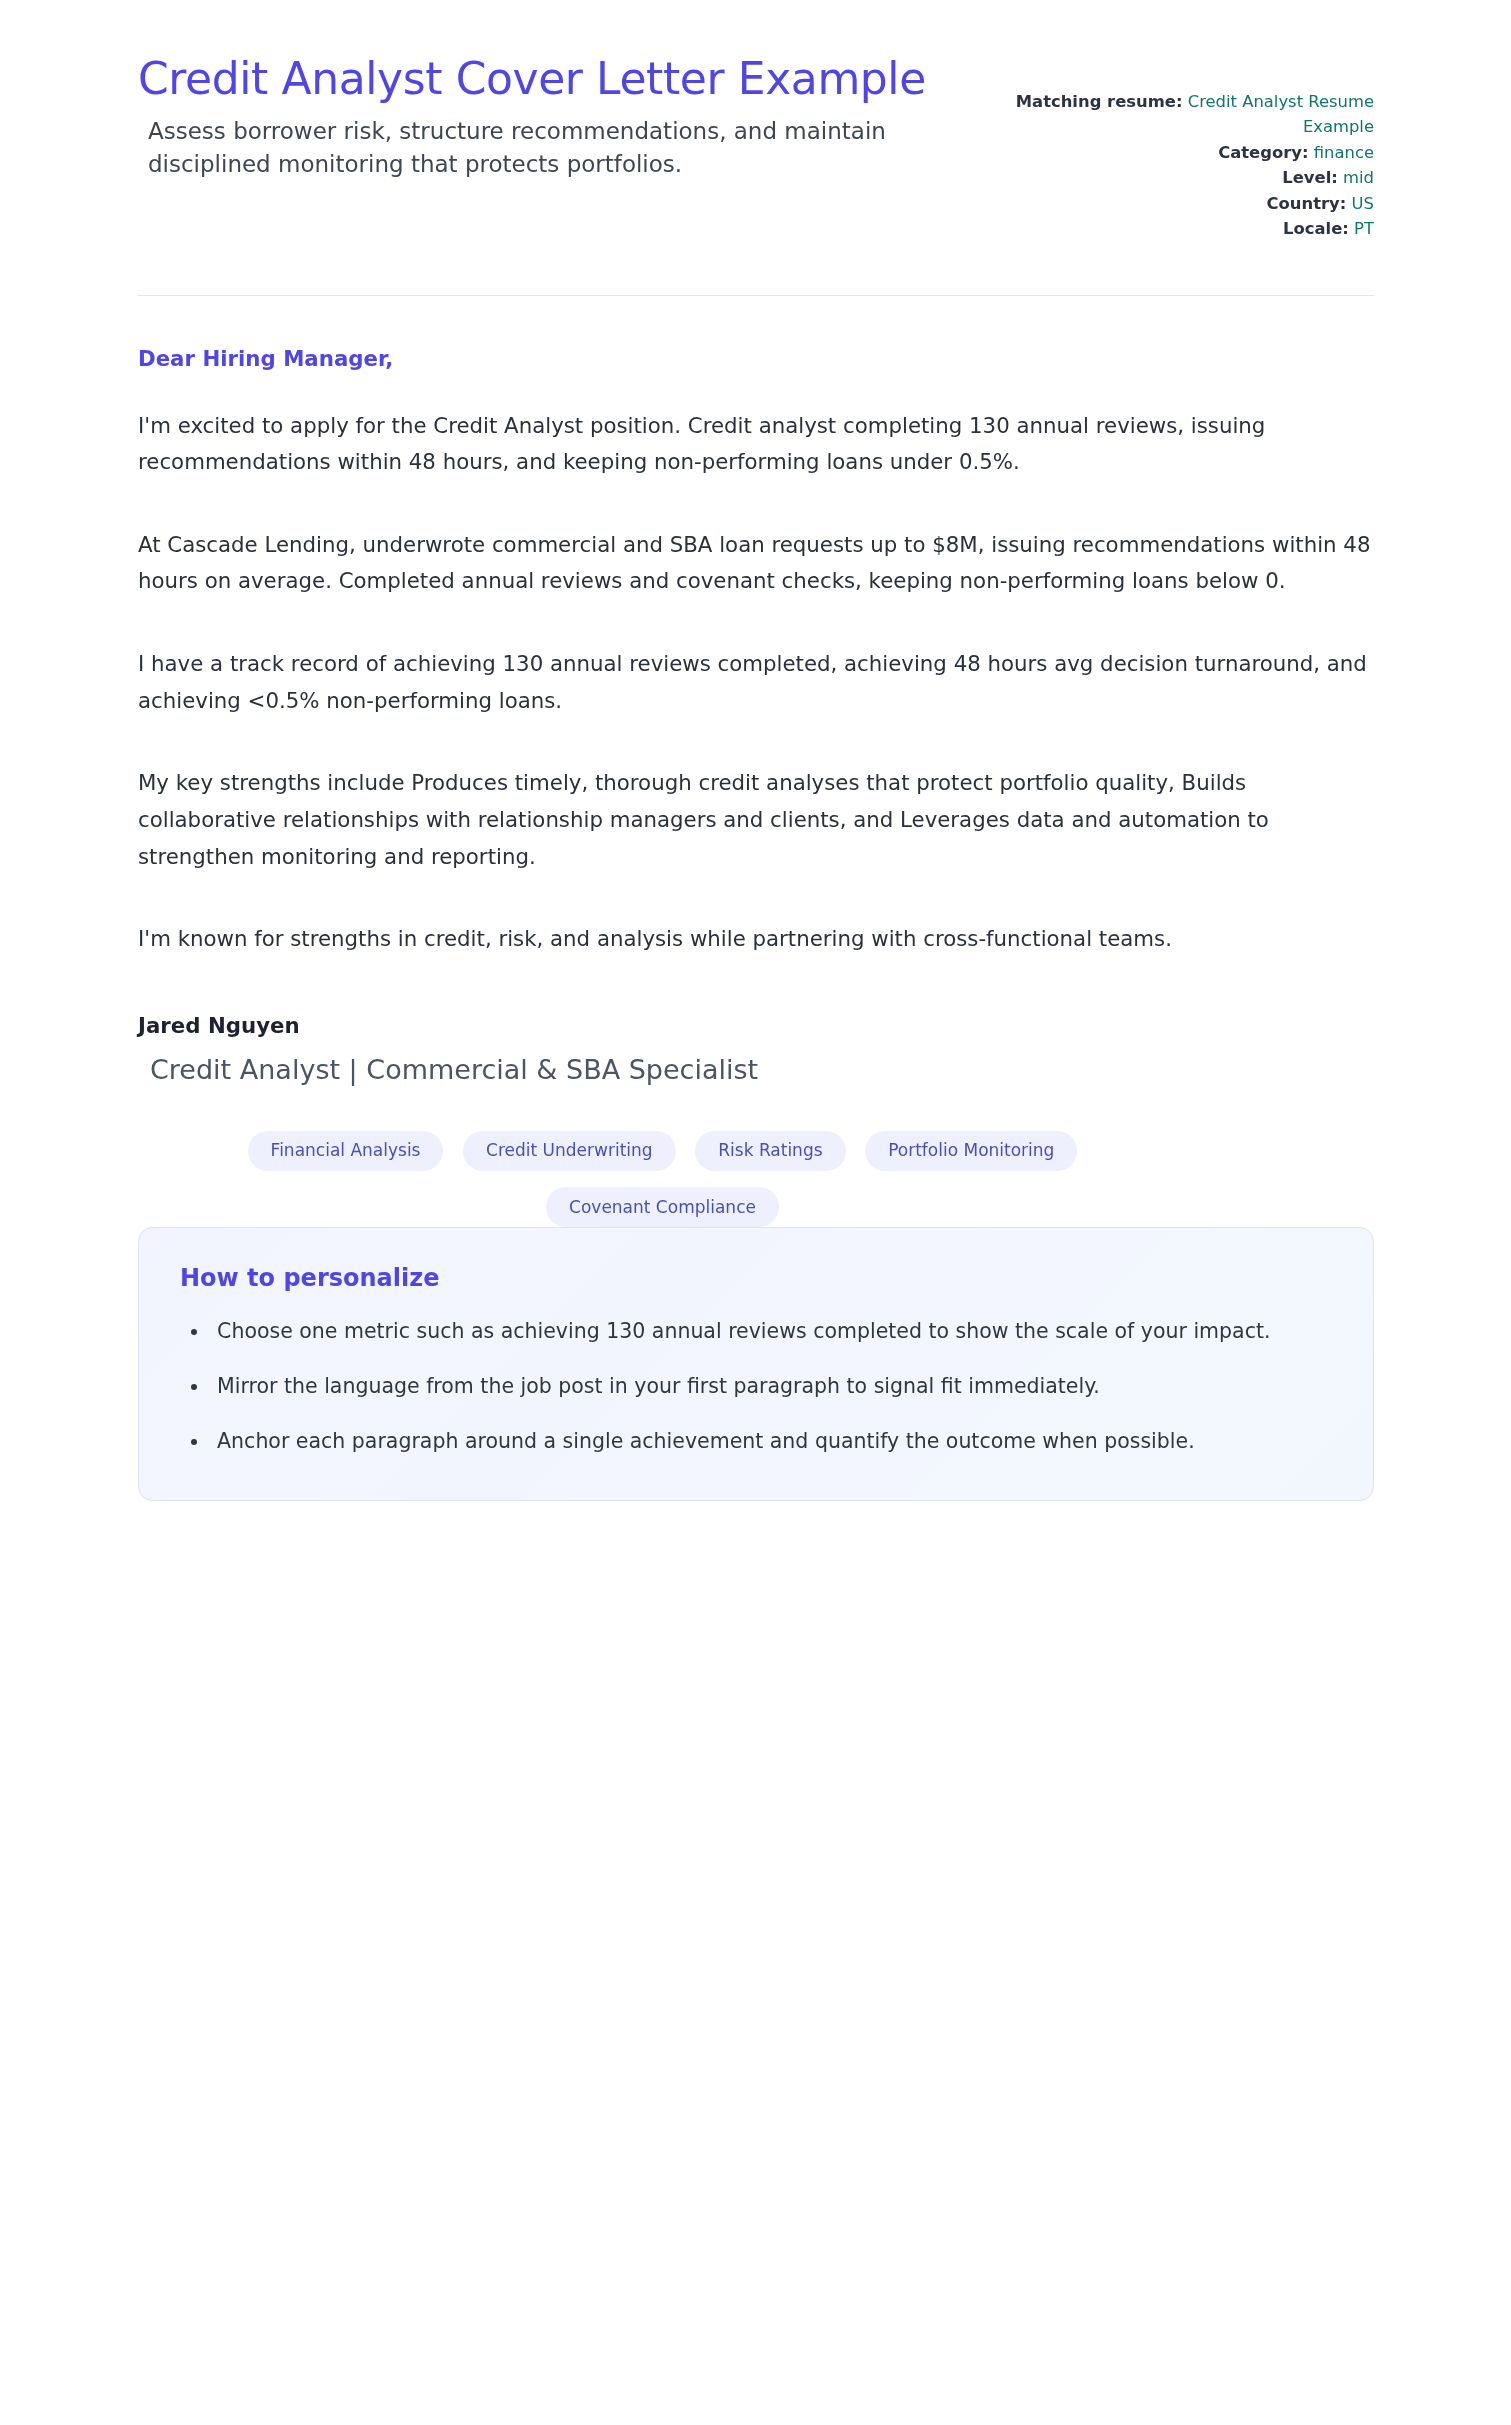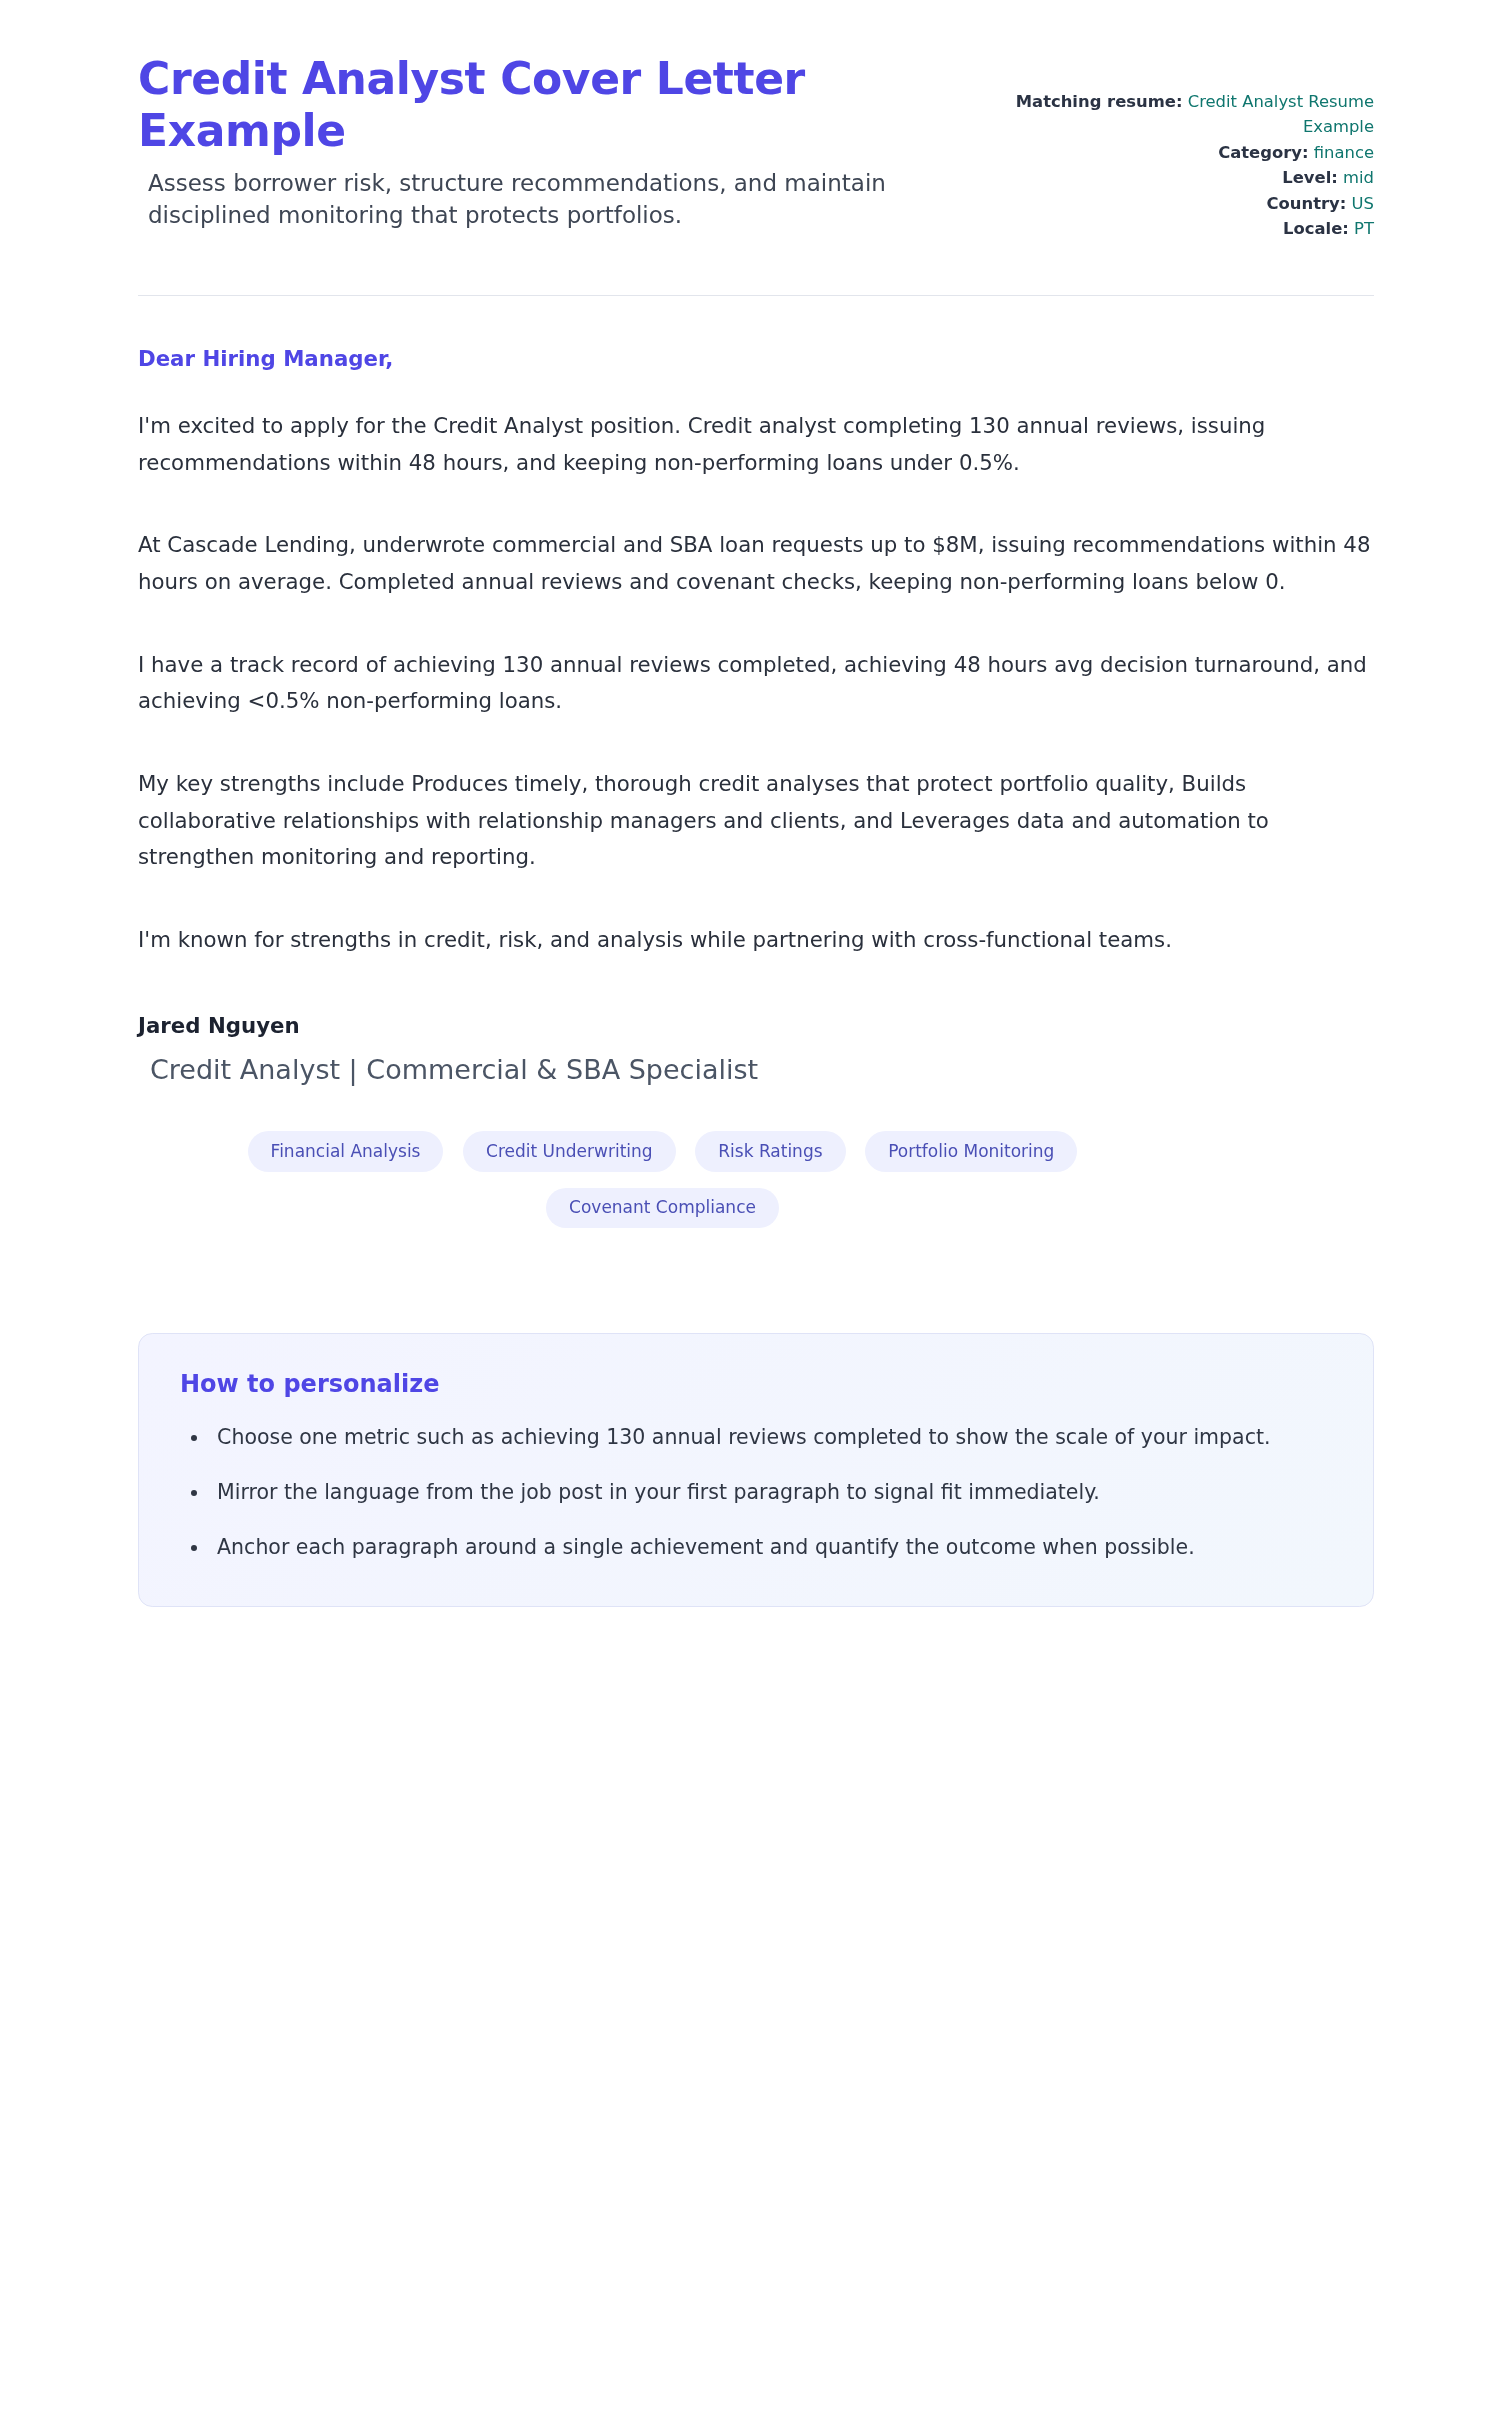--- a/index.html
+++ b/index.html
@@ -26,21 +26,21 @@
     align-items: flex-start;
     justify-content: space-between;
     gap: 36px;
   }
   .header-left {
     max-width: 943px;
   }
   .doc-title {
     font-size: 44px;
     line-height: 1.18;
-    font-weight: 700;
+    font-weight: 400;
     color: #4f46e5;
     margin: 0 0 5.3px 0;
     letter-spacing: -0.4px;
   }
   .doc-subtitle {
     font-size: 23px;
     line-height: 1.42;
     font-weight: 400;
     color: #3e4654;
     margin: 10px;
@@ -115,21 +115,20 @@
     color: #4a4fb5;
     border-radius: 888px;
     font-size: 17px;
     padding: 11.6px 23px;
     line-height: 1;
     white-space: nowrap;
   }
 
   
   .tips {
-    margin-top: 105px;
     margin-bottom: 62px;
     background: linear-gradient(135deg, #f3f4ff 0%, #f2f7fd 100%);
     border: 0.9px solid #dfe3f7;
     border-radius: 14.2px;
     padding: 36px 41px 41px 41px;
   }
   .tips-title {
     font-size: 24px;
     font-weight: 700;
     color: #4f46e5;

